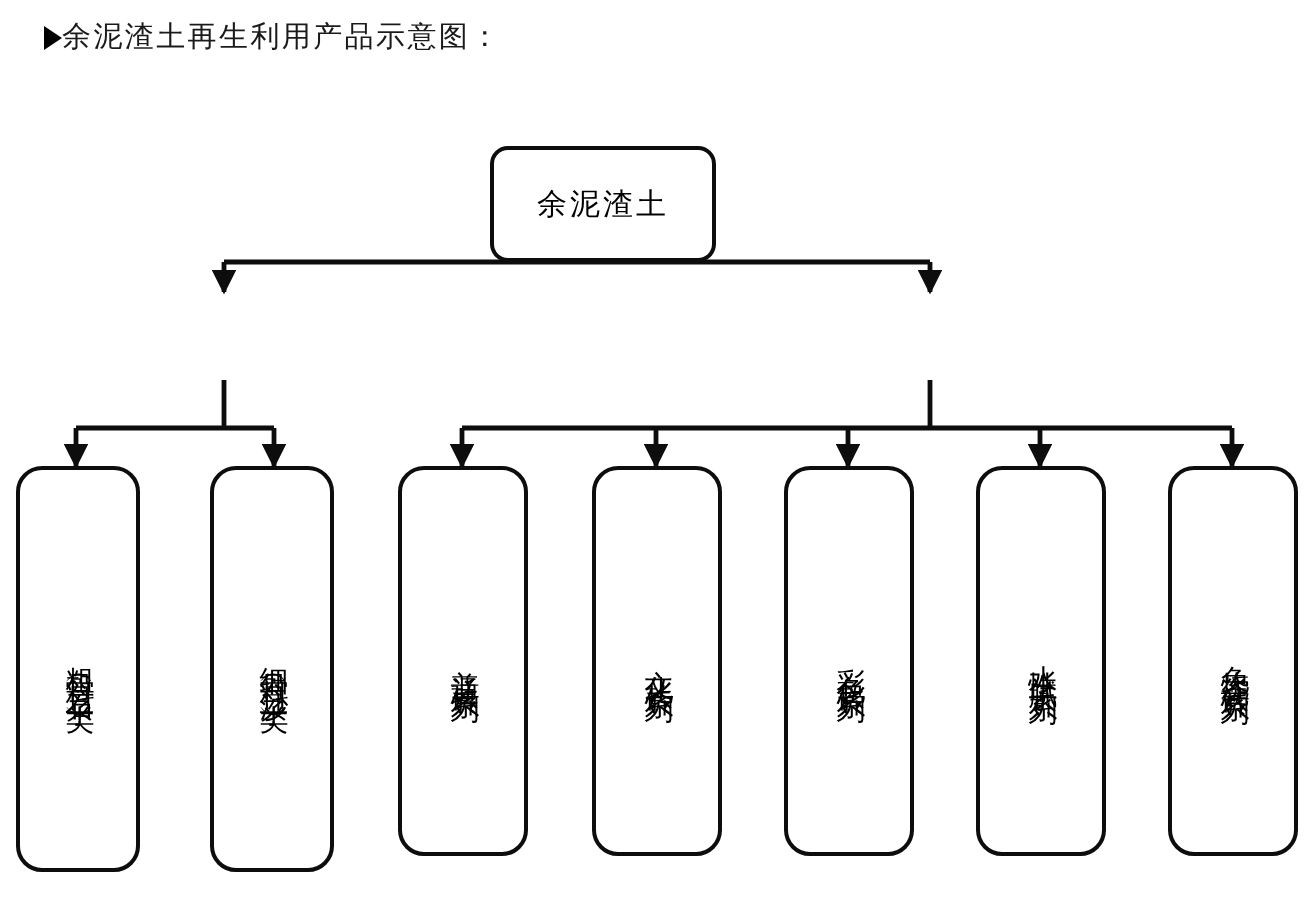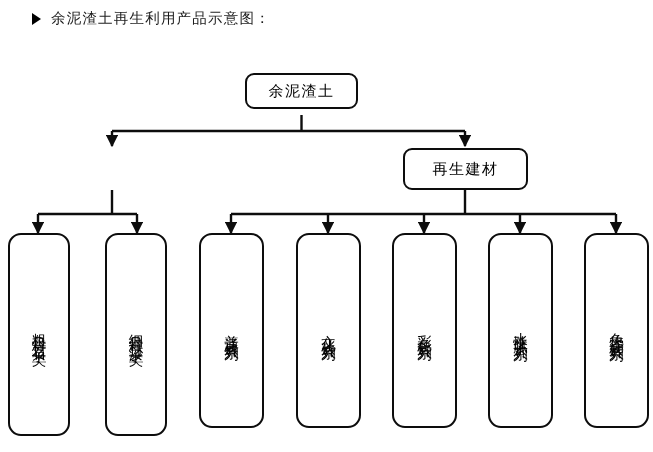--- a/index.html
+++ b/index.html
@@ -17,25 +17,24 @@
   #root {
     position: relative;
     width: 653px;
     height: 452px;
     background: #ffffff;
   }
 
   
   .heading {
     position: absolute;
-    left: 32px;
+    left: 22px;
     top: 9px;
     display: flex;
     align-items: center;
-    gap: 10px;
     white-space: nowrap;
   }
   .heading .bullet {
     width: 0;
     height: 0;
     border-left: 9px solid #000;
     border-top: 6px solid transparent;
     border-bottom: 6px solid transparent;
     display: inline-block;
   }
@@ -121,28 +120,25 @@
 
       <path d="M 231 214 L 616 214"></path>
       <path d="M 231 214 L 231 233" marker-end="url(#arw)"></path>
       <path d="M 328 214 L 328 233" marker-end="url(#arw)"></path>
       <path d="M 424 214 L 424 233" marker-end="url(#arw)"></path>
       <path d="M 520 214 L 520 233" marker-end="url(#arw)"></path>
       <path d="M 616 214 L 616 233" marker-end="url(#arw)"></path>
     </g>
   </svg>
 
-  <div class="node horiz" style="left:245px; top:73px; width:113px; height:36px;">
+  <div class="node horiz" style="left:245px; top:73px; width:113px; height:58px;">
     <span>余泥渣土</span>
   </div>
 
 
-  <div class="node horiz" style="left:403px; top:148px; width:125px; height:42px;">
-    <span>再生建材</span>
-  </div>
 
   <div class="node vert" style="left:8px; top:233px; width:62px; height:203px;">
     <span class="vtext">粗骨料（石子类）</span>
   </div>
 
   <div class="node vert" style="left:105px; top:233px; width:62px; height:203px;">
     <span class="vtext">细骨料（沙子类）</span>
   </div>
 
   <div class="node vert" style="left:199px; top:233px; width:65px; height:195px;">

